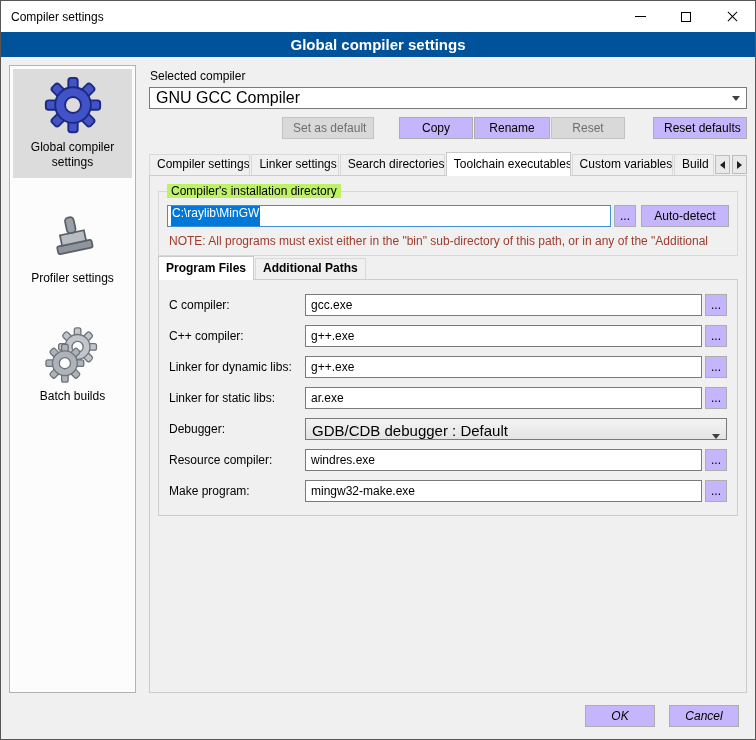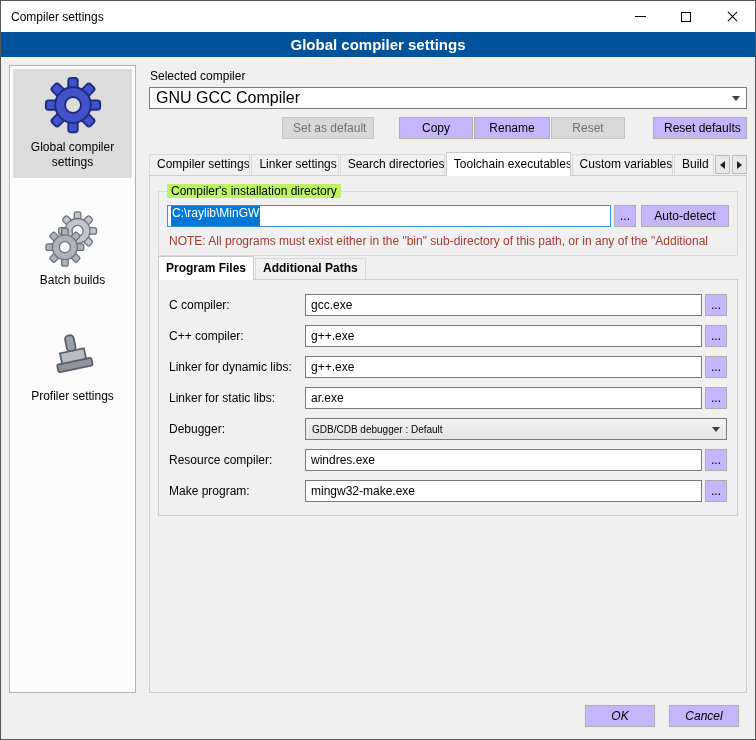--- a/index.html
+++ b/index.html
@@ -69,21 +69,21 @@
   .autodetect-btn { width:88px; margin-left:5px; padding:0; }
   .note { font-size:12px; color:#9e3b2c; margin:7px 0 3px 2px; white-space:nowrap; overflow:hidden; }
 
   .subtabs { margin-top:0;font-weight:bold; }
   .subpane { border:1px solid #cdcdcd; background:#f0f0f0; padding:14px 10px 4px; }
 
   .frow { display:grid; grid-template-columns:136px 1fr 25px; align-items:center; margin-bottom:9px; }
   .frow .flabel { font-size:12px; }
   .tinput { grid-column:2; height:22px; border:1px solid #7a7a7a; background:#fff; font-size:12px; padding:0 5px; width:100%; outline:none; }
   .frow .browse-sm { grid-column:3; width:22px; padding:0; margin-left:3px; }
-  .dropdown { grid-column:2 / span 2; height:22px; border:1px solid #7a7a7a; background:linear-gradient(#f3f3f3,#e4e4e4); font-size:10px; display:flex; align-items:center; padding:0 6px; }
+  .dropdown { grid-column:2 / span 2; height:22px; border:1px solid #7a7a7a; background:linear-gradient(#f3f3f3,#e4e4e4); font-size:15px; display:flex; align-items:flex-end; padding:0 6px; }
 
   
   .footer { flex:0 0 46px; display:flex; align-items:center; justify-content:flex-end; gap:14px; padding:0 16px;font-style:italic; }
   .footer .btn { width:70px; }
 
   .hidden-defs { position:absolute; width:0; height:0; overflow:hidden; }
 </style>
 </head>
 <body>
 
@@ -118,44 +118,44 @@
 
   <div class="body">
 
     <div class="sidebar">
       <div class="side-item selected">
         <svg width="60" height="60" viewBox="0 0 64 64">
           <use href="#gear-shape" fill="#4253c9" stroke="#1b2a7e" stroke-width="2"></use>
           <circle cx="32" cy="32" r="8.5" fill="#dcdcdc" stroke="#1b2a7e" stroke-width="2"></circle>
         </svg>
         <div class="side-label">Global compiler settings</div>
+      </div>
+      <div class="side-item">
+        <svg width="56" height="56" viewBox="0 0 64 64">
+          <g transform="rotate(-12 32 32)">
+            <rect x="12" y="38" width="40" height="9" rx="2" fill="#8f959c" stroke="#5a5f66" stroke-width="2"></rect>
+            <rect x="18" y="26" width="28" height="12" fill="#b8bdc4" stroke="#5a5f66" stroke-width="2"></rect>
+            <rect x="27" y="8" width="10" height="18" rx="4" fill="#9aa0a8" stroke="#5a5f66" stroke-width="2"></rect>
+          </g>
+        </svg>
+        <div class="side-label">Profiler settings</div>
       </div>
       <div class="side-item">
         <svg width="58" height="58" viewBox="0 0 64 64">
           <g transform="translate(14,0) scale(0.72)">
             <use href="#gear-shape" fill="#c2c6cc" stroke="#6e737a" stroke-width="2"></use>
             <circle cx="32" cy="32" r="8.5" fill="#fcfcfc" stroke="#6e737a" stroke-width="2"></circle>
           </g>
           <g transform="translate(0,18) scale(0.72)">
             <use href="#gear-shape" fill="#aeb3ba" stroke="#6e737a" stroke-width="2"></use>
             <circle cx="32" cy="32" r="8.5" fill="#fcfcfc" stroke="#6e737a" stroke-width="2"></circle>
           </g>
         </svg>
         <div class="side-label">Batch builds</div>
       </div>
-      <div class="side-item">
-        <svg width="56" height="56" viewBox="0 0 64 64">
-          <g transform="rotate(-12 32 32)">
-            <rect x="12" y="38" width="40" height="9" rx="2" fill="#8f959c" stroke="#5a5f66" stroke-width="2"></rect>
-            <rect x="18" y="26" width="28" height="12" fill="#b8bdc4" stroke="#5a5f66" stroke-width="2"></rect>
-            <rect x="27" y="8" width="10" height="18" rx="4" fill="#9aa0a8" stroke="#5a5f66" stroke-width="2"></rect>
-          </g>
-        </svg>
-        <div class="side-label">Profiler settings</div>
-      </div>
     </div>
 
     <div class="main">
       <div class="small-label">Selected compiler</div>
 
       <div class="combo">
         <span>GNU GCC Compiler</span>
         <span class="combo-arrow"></span>
       </div>
 

